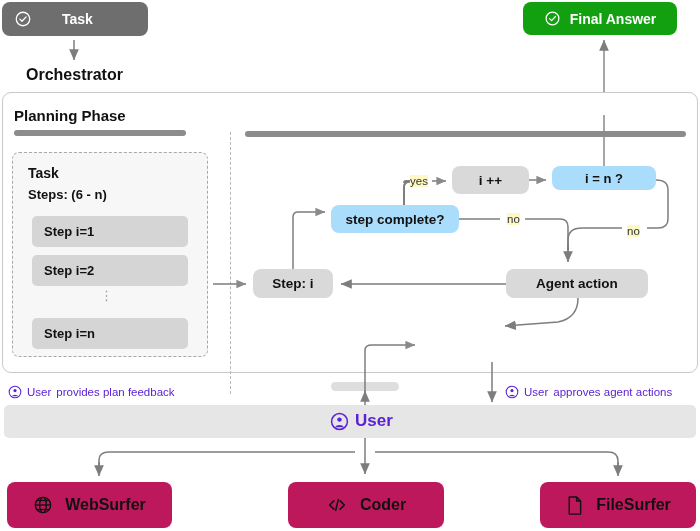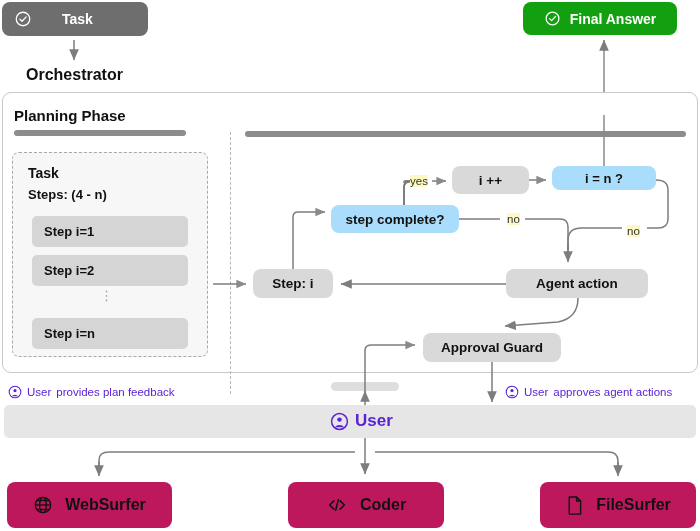--- a/index.html
+++ b/index.html
@@ -172,21 +172,21 @@
 
   <div class="abs phase-title" style="left:14px; top:107px;">Planning Phase</div>
   <div class="abs phase-bar" style="left:14px; top:130px; width:172px;"></div>
 
   <div class="abs phase-bar" style="left:245px; top:131px; width:441px;"></div>
 
   <div class="abs" id="phase-divider"></div>
 
   <div class="abs" id="plan-box"></div>
   <div class="abs" id="plan-title">Task</div>
-  <div class="abs" id="plan-steps-label">Steps: (4 - n)</div>
+  <div class="abs" id="plan-steps-label">Steps: (6 - n)</div>
 
   <div class="abs node node-plainstep" style="left:32px; top:216px; width:156px; height:31px;">
     <span>Step i=1</span>
   </div>
   <div class="abs node node-plainstep" style="left:32px; top:255px; width:156px; height:31px;">
     <span>Step i=2</span>
   </div>
   <div class="abs" style="left:100px; top:290px; font-size:13px; color:#9a9a9a; letter-spacing:0; line-height:12px;">⋮</div>
   <div class="abs node node-plainstep" style="left:32px; top:318px; width:156px; height:31px;">
     <span>Step i=n</span>
@@ -205,23 +205,20 @@
   </div>
 
   <div class="abs node node-gray" style="left:253px; top:269px; width:80px; height:29px; font-size:13.5px;">
     <span>Step: i</span>
   </div>
 
   <div class="abs node node-gray" style="left:506px; top:269px; width:142px; height:29px; font-size:13.5px;">
     <span>Agent action</span>
   </div>
 
-  <div class="abs node node-gray" style="left:423px; top:333px; width:138px; height:29px; font-size:13.5px;">
-    <span>Approval Guard</span>
-  </div>
 
   <div class="abs edge-label" style="left:410px; top:175px;">yes</div>
   <div class="abs edge-label" style="left:507px; top:213px;">no</div>
   <div class="abs edge-label" style="left:627px; top:225px;">no</div>
 
   <div class="abs user-note" style="left:8px; top:385px;">
     <span class="ico">
       <svg width="14" height="14" viewBox="0 0 24 24">
         <circle cx="12" cy="12" r="10" fill="none" stroke="#5b21d6" stroke-width="1.8"></circle>
         <circle cx="12" cy="9.6" r="2.7" fill="#5b21d6"></circle>

